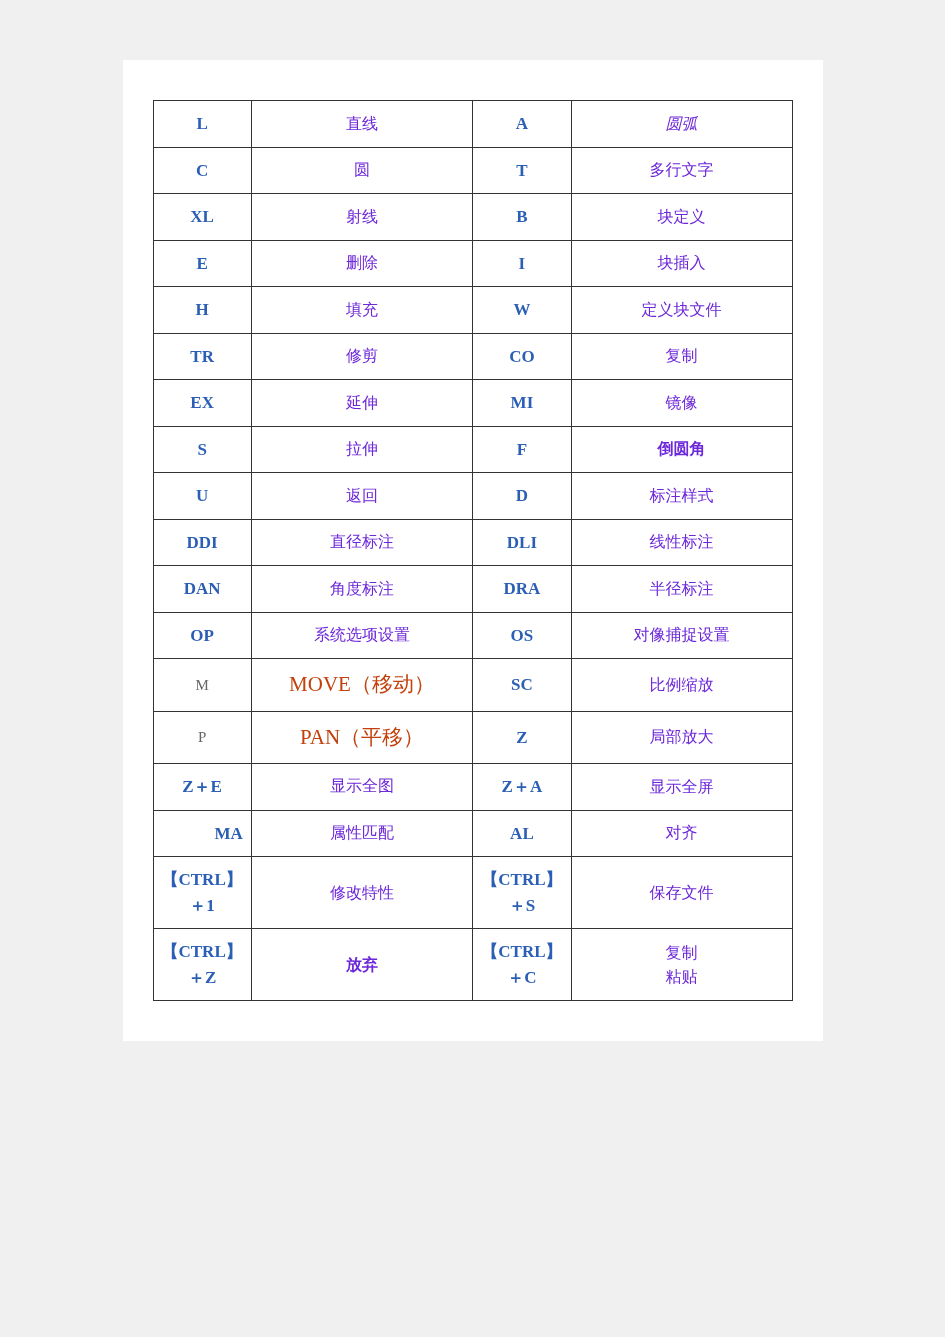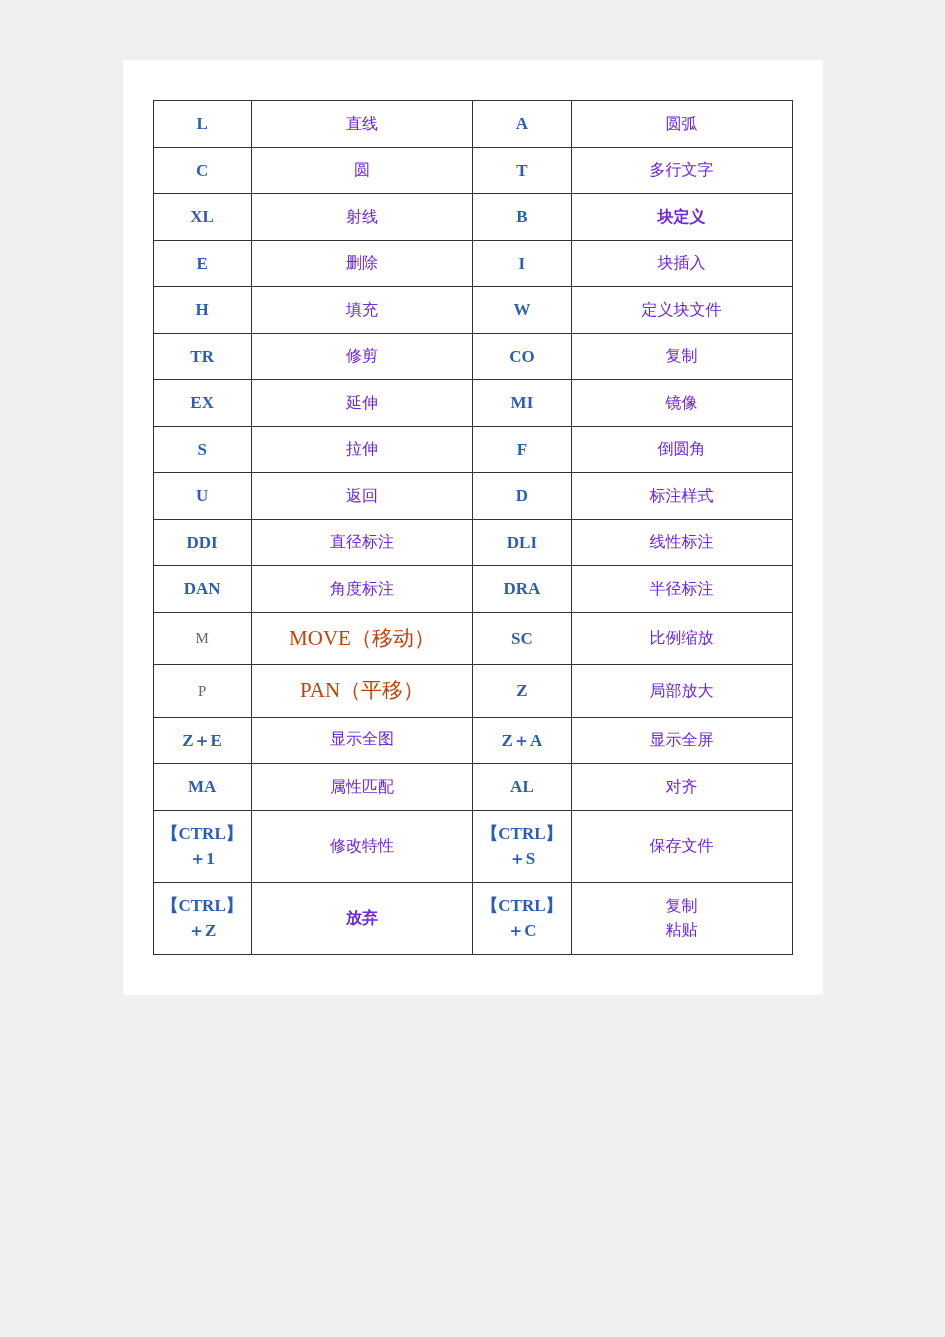--- a/index.html
+++ b/index.html
@@ -57,33 +57,33 @@
 </head>
 <body>
 
 <div class="page">
   <table>
     <tbody id="table-body">
     <tr>
           <td class="key-col" style="white-space: pre-line;">L</td>
           <td class="val-col" style="white-space: pre-line;">直线</td>
           <td class="key-col" style="white-space: pre-line;">A</td>
-          <td class="val-col" style="white-space: pre-line;">圆弧</td>
+          <td class="val-col" style="white-space: pre-line; font-style: italic;">圆弧</td>
         </tr>
         <tr>
           <td class="key-col" style="white-space: pre-line;">C</td>
           <td class="val-col" style="white-space: pre-line;">圆</td>
           <td class="key-col" style="white-space: pre-line;">T</td>
           <td class="val-col" style="white-space: pre-line;">多行文字</td>
         </tr>
         <tr>
           <td class="key-col" style="white-space: pre-line;">XL</td>
           <td class="val-col" style="white-space: pre-line;">射线</td>
           <td class="key-col" style="white-space: pre-line;">B</td>
-          <td class="val-col" style="white-space: pre-line; font-weight: bold;">块定义</td>
+          <td class="val-col" style="white-space: pre-line;">块定义</td>
         </tr>
         <tr>
           <td class="key-col" style="white-space: pre-line;">E</td>
           <td class="val-col" style="white-space: pre-line;">删除</td>
           <td class="key-col" style="white-space: pre-line;">I</td>
           <td class="val-col" style="white-space: pre-line;">块插入</td>
         </tr>
         <tr>
           <td class="key-col" style="white-space: pre-line;">H</td>
           <td class="val-col" style="white-space: pre-line;">填充</td>
@@ -99,60 +99,66 @@
         <tr>
           <td class="key-col" style="white-space: pre-line;">EX</td>
           <td class="val-col" style="white-space: pre-line;">延伸</td>
           <td class="key-col" style="white-space: pre-line;">MI</td>
           <td class="val-col" style="white-space: pre-line;">镜像</td>
         </tr>
         <tr>
           <td class="key-col" style="white-space: pre-line;">S</td>
           <td class="val-col" style="white-space: pre-line;">拉伸</td>
           <td class="key-col" style="white-space: pre-line;">F</td>
-          <td class="val-col" style="white-space: pre-line;">倒圆角</td>
+          <td class="val-col" style="white-space: pre-line; font-weight: bold;">倒圆角</td>
         </tr>
         <tr>
           <td class="key-col" style="white-space: pre-line;">U</td>
           <td class="val-col" style="white-space: pre-line;">返回</td>
           <td class="key-col" style="white-space: pre-line;">D</td>
           <td class="val-col" style="white-space: pre-line;">标注样式</td>
         </tr>
         <tr>
           <td class="key-col" style="white-space: pre-line;">DDI</td>
           <td class="val-col" style="white-space: pre-line;">直径标注</td>
           <td class="key-col" style="white-space: pre-line;">DLI</td>
           <td class="val-col" style="white-space: pre-line;">线性标注</td>
         </tr>
         <tr>
           <td class="key-col" style="white-space: pre-line;">DAN</td>
           <td class="val-col" style="white-space: pre-line;">角度标注</td>
           <td class="key-col" style="white-space: pre-line;">DRA</td>
           <td class="val-col" style="white-space: pre-line;">半径标注</td>
         </tr>
         <tr>
+          <td class="key-col" style="white-space: pre-line;">OP</td>
+          <td class="val-col" style="white-space: pre-line;">系统选项设置</td>
+          <td class="key-col" style="white-space: pre-line;">OS</td>
+          <td class="val-col" style="white-space: pre-line;">对像捕捉设置</td>
+        </tr>
+        <tr>
           <td class="key-col key-col-gray" style="white-space: pre-line;">M</td>
           <td class="val-col val-col-gray" style="white-space: pre-line;">MOVE（移动）</td>
           <td class="key-col" style="white-space: pre-line;">SC</td>
           <td class="val-col" style="white-space: pre-line;">比例缩放</td>
         </tr>
         <tr>
           <td class="key-col key-col-gray" style="white-space: pre-line;">P</td>
           <td class="val-col val-col-gray" style="white-space: pre-line;">PAN（平移）</td>
           <td class="key-col" style="white-space: pre-line;">Z</td>
           <td class="val-col" style="white-space: pre-line;">局部放大</td>
         </tr>
         <tr>
           <td class="key-col" style="white-space: pre-line;">Z＋E</td>
           <td class="val-col" style="white-space: pre-line; font-family: Liberation Mono, monospace;">显示全图</td>
           <td class="key-col" style="white-space: pre-line;">Z＋A</td>
           <td class="val-col" style="white-space: pre-line;">显示全屏</td>
         </tr>
         <tr>
-          <td class="key-col" style="white-space: pre-line;">MA</td>
+          <td class="key-col" style="white-space: pre-line; text-align: right;">MA</td>
           <td class="val-col" style="white-space: pre-line;">属性匹配</td>
           <td class="key-col" style="white-space: pre-line;">AL</td>
           <td class="val-col" style="white-space: pre-line;">对齐</td>
         </tr>
         <tr>
           <td class="key-col" style="white-space: pre-line;">【CTRL】
 ＋1</td>
           <td class="val-col" style="white-space: pre-line;">修改特性</td>
           <td class="key-col" style="white-space: pre-line;">【CTRL】
 ＋S</td>

